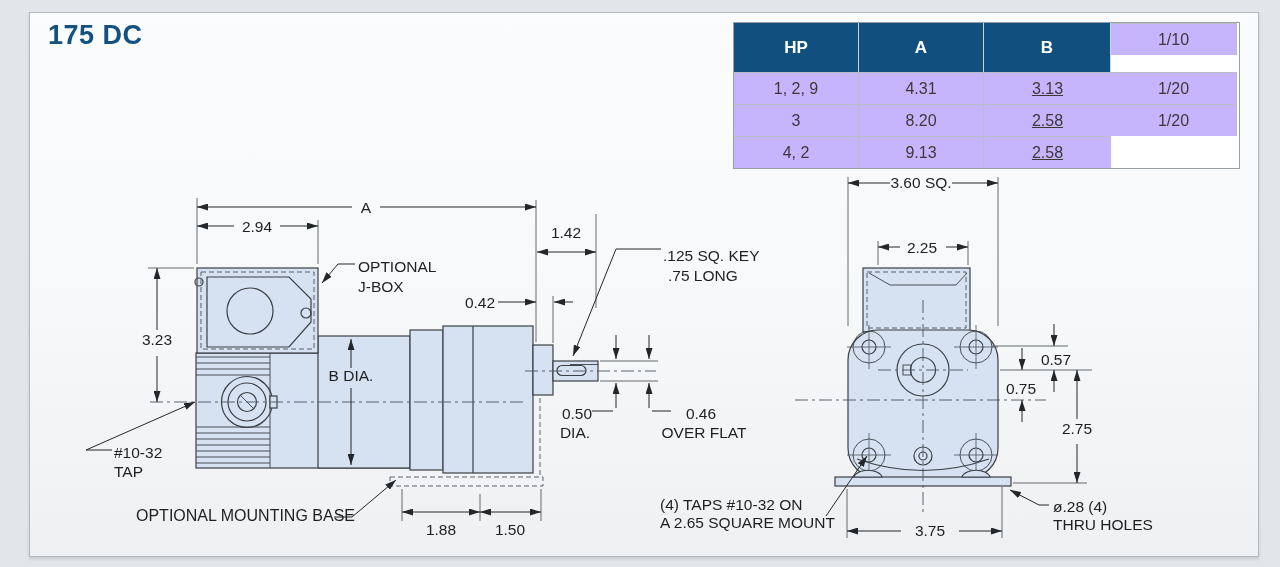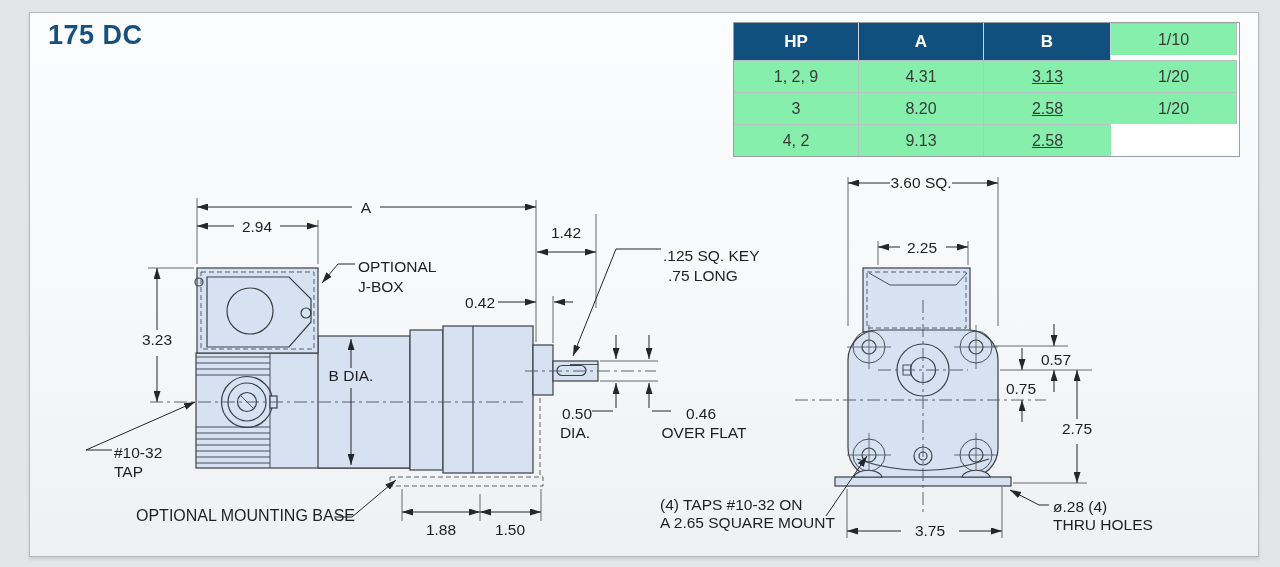--- a/index.html
+++ b/index.html
@@ -6,24 +6,24 @@
   body{width:1280px;height:567px;background:#e3e6e8;font-family:"Liberation Sans",sans-serif;overflow:hidden;}
   .stage{position:relative;width:1280px;height:567px;padding-left:6px;}
   .card{position:absolute;left:29px;top:12px;width:1228px;height:543px;
         background:linear-gradient(180deg,#fbfcfd 0%,#f6f8f9 55%,#eef0f1 100%);
         border:1px solid #b7babd;box-shadow:0 2px 3px rgba(0,0,0,.12);}
   .page-title{position:absolute;left:48px;top:20px;font-size:27px;font-weight:bold;
         color:#15517f;letter-spacing:.5px;}
   .spec-table{position:absolute;left:733px;top:22px;width:505px;border:1px solid #98a0a6;
         display:grid;grid-template-columns:125px 125px 127px 126px;background:#fff;}
   .spec-table .hcell{background:#11507e;color:#ffffff;font-weight:bold;font-size:17px;
-        height:37px;display:flex;align-items:center;justify-content:center;
+        height:49px;display:flex;align-items:center;justify-content:center;
         border-right:1px solid #cfd4d8;}
   .spec-table .hcell:nth-child(4){border-right:none;}
-  .spec-table .cell{background:#86efac;color:#3a3a3a;font-size:16px;height:31px;
+  .spec-table .cell{background:#c4b5fd;color:#3a3a3a;font-size:16px;height:31px;
         display:flex;align-items:center;justify-content:center;
         border-right:1px solid #b9bfc4;border-top:1px solid #b9bfc4;}
   .spec-table .cell.last{border-right:none;text-decoration:underline;}
   svg.drawing{position:absolute;left:0;top:0;}
   .fillshape{fill:#d6e1f1;stroke:#3b4046;stroke-width:1.2;}
   .ol{stroke:#3b4046;stroke-width:1.2;fill:none;}
   .thin{stroke-width:.9;}
   .hid{stroke:#4d545b;stroke-width:.9;fill:none;stroke-dasharray:5 3;}
   .cl{stroke:#4a5560;stroke-width:.9;fill:none;stroke-dasharray:13 4 3 4;}
   .dim{stroke:#24272a;stroke-width:1;fill:none;}

